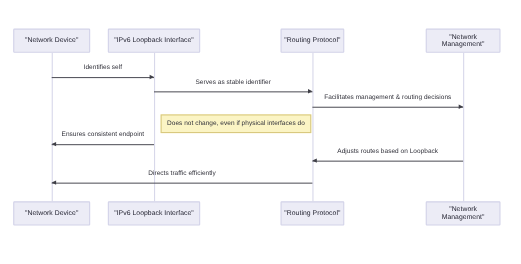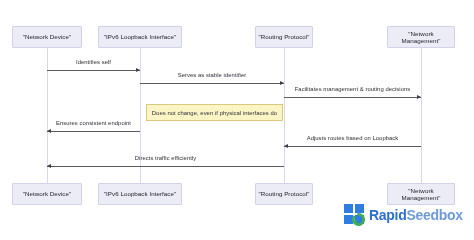--- a/index.html
+++ b/index.html
@@ -187,29 +187,14 @@
   <div class="participant-box" style="left:98px; top:183px; width:84px; height:22px;">
     <span>"IPv6 Loopback Interface"</span>
   </div>
   <div class="participant-box" style="left:255px; top:183px; width:58px; height:22px;">
     <span>"Routing Protocol"</span>
   </div>
   <div class="participant-box" style="left:387px; top:183px; width:68px; height:22px;">
     <span>"Network Management"</span>
   </div>
 
-  <div class="logo" style="left:344px; top:204px;">
-    <div class="logo-mark">
-      <div class="sq tl"></div>
-      <div class="sq tr"></div>
-      <div class="sq bl"></div>
-      <div class="sq br"></div>
-      <svg class="swirl" viewBox="0 0 24 24">
-        <path d="M12 2.5a9.5 9.5 0 1 1-8.2 4.7" fill="none" stroke="#3fae5a" stroke-width="5" stroke-linecap="round"></path>
-        <path d="M2.2 14.5 L10.5 14.5 L6.2 21.5 Z" fill="#3fae5a"></path>
-      </svg>
-    </div>
-    <div class="logo-text">
-      <span class="rapid">Rapid</span><span class="seedbox">Seedbox</span>
-    </div>
-  </div>
 
 </div>
 
 </body></html>

